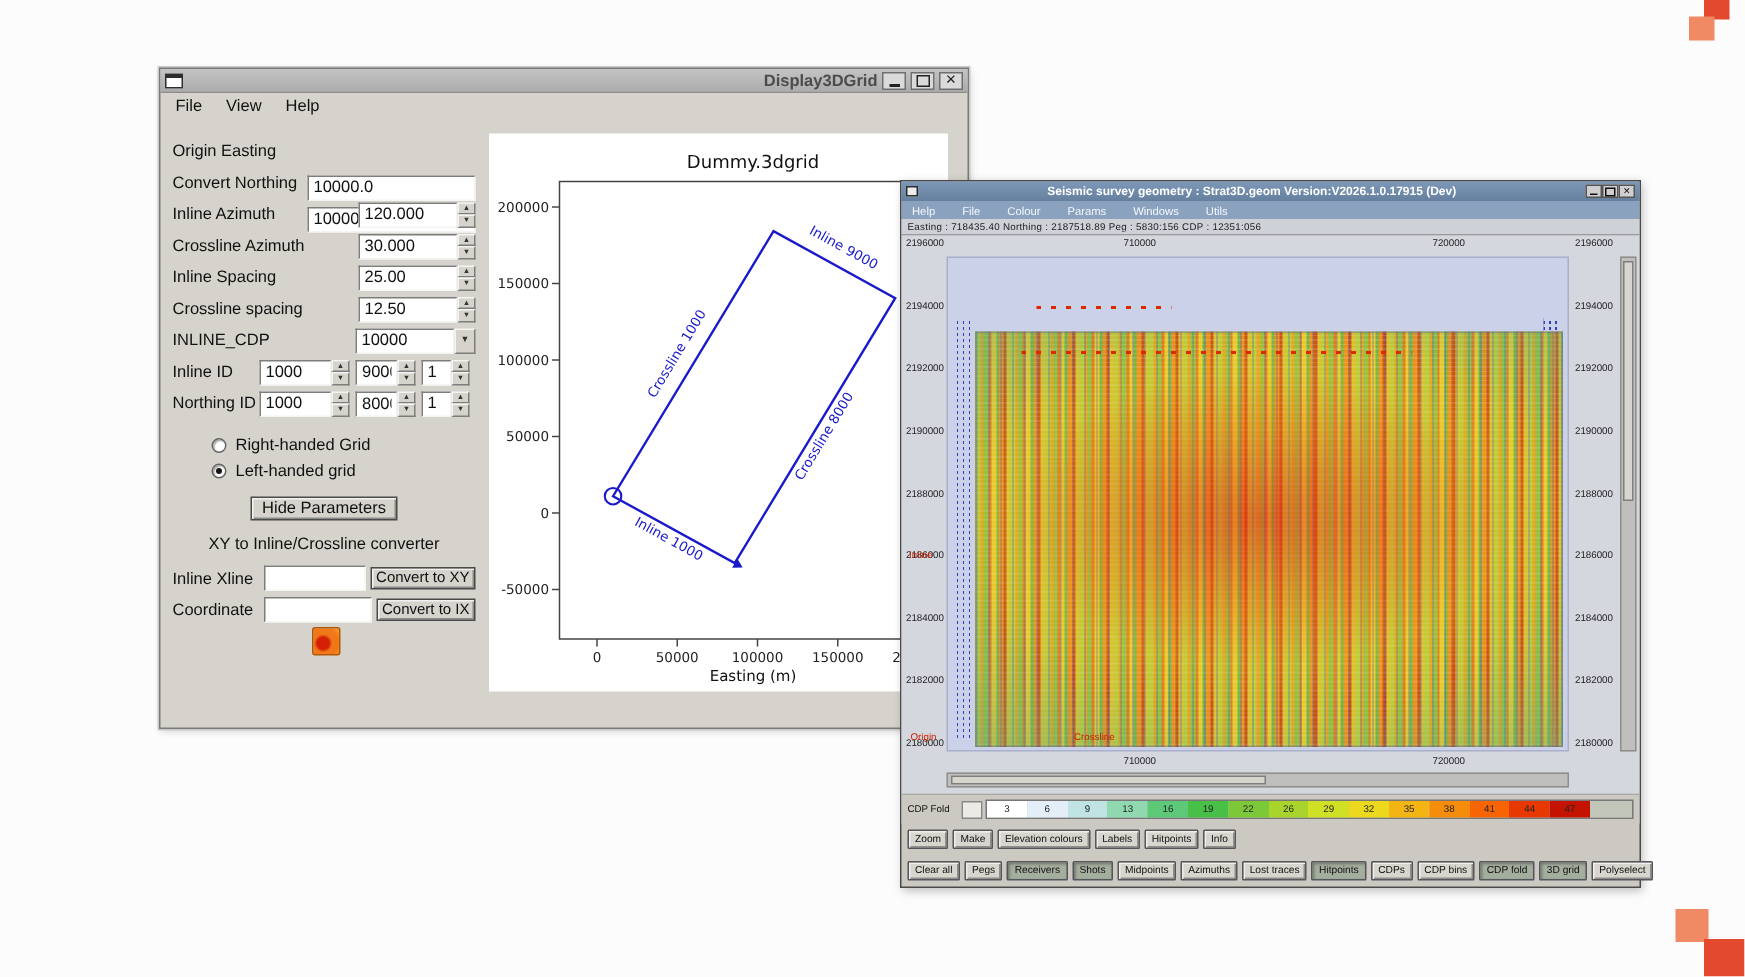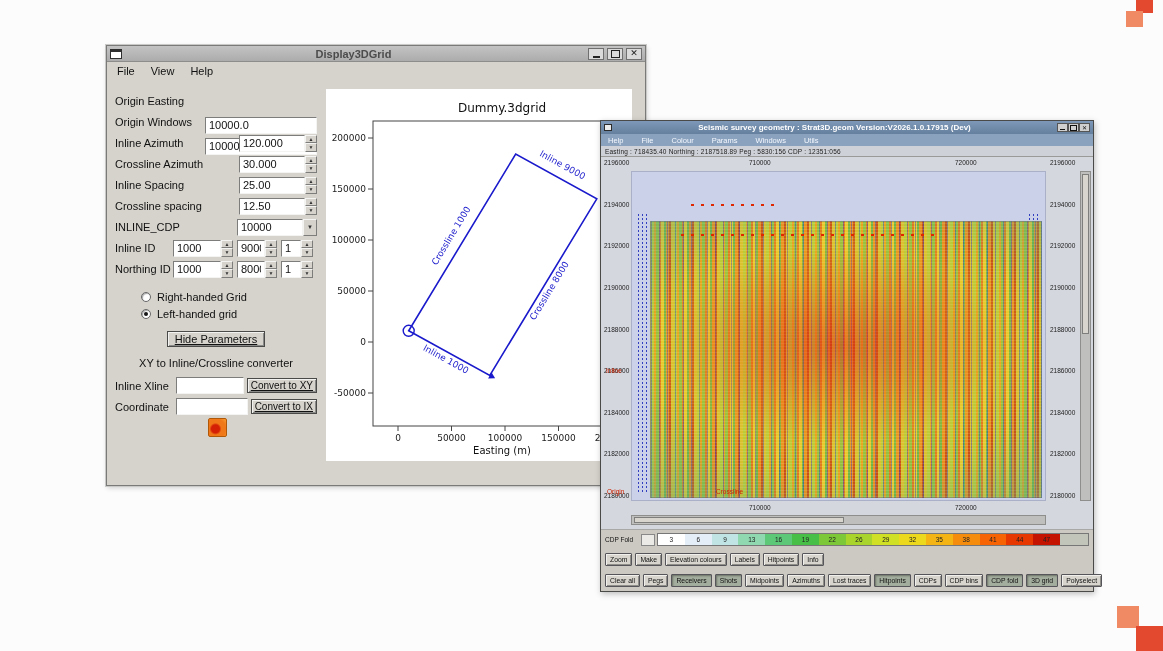--- a/index.html
+++ b/index.html
@@ -12,21 +12,21 @@
   #sq2{left:1126px;top:11px;width:17px;height:16px;background:#ef8a64;}
   #sq3{left:1117px;top:606px;width:22px;height:22px;background:#ef8a64;}
   #sq4{left:1136px;top:626px;width:27px;height:25px;background:#e2492e;}
 
   
   .win-d3g{position:absolute;left:106px;top:45px;width:540px;height:441px;background:#d6d3cc;
     border:1px solid #7a7a78;box-shadow:0 0 0 1px #c9c9c7,1px 2px 5px rgba(0,0,0,.18);z-index:5;}
   .d3g-titlebar{height:16px;background:linear-gradient(#c3c3c3,#acacac);display:flex;align-items:center;
     padding:0 3px;border-bottom:1px solid #8d8d8b;}
   .winicon{width:12px;height:10px;background:#fff;border:1px solid #2e2e2e;border-top:3px solid #2e2e2e;}
-  .d3g-title{flex:1;text-align:center;font-weight:bold;font-size:11px;color:#4c4c4c;}
+  .d3g-title{flex:1;text-align:right;font-weight:bold;font-size:11px;color:#4c4c4c;}
   .tbtn{width:16px;height:12px;background:#dadada;border:1px solid #6f6f6f;margin-left:3px;
     display:flex;align-items:center;justify-content:center;color:#222;}
   .tbtn.min::before{content:"";width:7px;border-bottom:2px solid #222;margin-top:6px;}
   .tbtn.max::before{content:"";width:7px;height:6px;border:1px solid #222;}
   .tbtn.close::before{content:"✕";font-size:9px;font-weight:bold;line-height:1;}
   .d3g-menubar{height:17px;display:flex;align-items:center;gap:16px;padding:0 10px;font-size:11px;color:#111;}
   .d3g-menubar span{cursor:default;}
 
   .d3g-form{position:absolute;left:8px;top:46px;width:202px;font-size:11px;color:#111;}
   .frow{display:flex;align-items:center;height:18px;margin-bottom:3px;}
@@ -44,21 +44,21 @@
     font-size:6px;display:flex;align-items:center;justify-content:center;color:#333;}
   .cbtn::before{content:"▼";}
   .frow.ids label{flex:0 0 58px;}
   .frow.ids .spin{margin-right:4px;} .frow.ids .spin:last-child{margin-right:0;}
   .radiorow{display:flex;align-items:center;gap:6px;height:17px;margin-left:26px;}
   .radiorow.first{margin-top:10px;}
   .rad{width:10px;height:10px;border-radius:50%;background:#fff;border:1px solid #666;
     box-shadow:inset 1px 1px 1px rgba(0,0,0,.35);position:relative;flex:0 0 auto;}
   .rad.on::after{content:"";position:absolute;left:2px;top:2px;width:4px;height:4px;border-radius:50%;background:#161616;}
   .pbtn{background:#d6d3cc;border:1px solid #4a4a48;box-shadow:inset 1px 1px 0 #f2f2f0,inset -1px -1px 0 #8a8a88;
-    font:11px "Liberation Sans","DejaVu Sans",sans-serif;padding:1px 7px;color:#111;white-space:nowrap;text-decoration:underline;}
+    font:11px "Liberation Sans","DejaVu Sans",sans-serif;padding:1px 7px;color:#111;white-space:nowrap;}
   .hide-row{display:flex;justify-content:center;margin:9px 0 10px;}
   .conv-title{text-align:center;margin:2px 0 8px;}
   .convrow{display:flex;align-items:center;margin-bottom:4px;gap:3px;}
   .convrow label{flex:0 0 58px;}
   .convrow .txt{flex:1;min-width:0;}
   .convrow .pbtn{font-size:10px;padding:1px 3px;}
   .d3g-logo{position:absolute;left:101px;top:372px;width:19px;height:19px;border-radius:2px;
     background:radial-gradient(circle at 38% 58%, #d42005 0 4px, #f07818 6px 70%, #f9a032 100%);
     border:1px solid #b05808;}
   .d3g-status{position:absolute;left:0;right:0;bottom:0;height:20px;border-top:1px solid #a9a6a0;
@@ -145,21 +145,21 @@
     <span>View</span>
     <span>Help</span>
   </div>
 
   <div class="d3g-form">
     <div class="frow">
       <label>Origin Easting</label>
       <input class="txt w112" value="10000.0" style="">
     </div>
     <div class="frow">
-      <label>Origin Windows</label>
+      <label>Convert Northing</label>
       <input class="txt w112" value="10000.0" style="">
     </div>
     <div class="frow">
       <label>Inline Azimuth</label>
       <span class="spin">
         <input class="txt w66" value="120.000" style="">
         <span class="spinb">
             <i class="up"></i>
             <i class="down"></i>
           </span>

